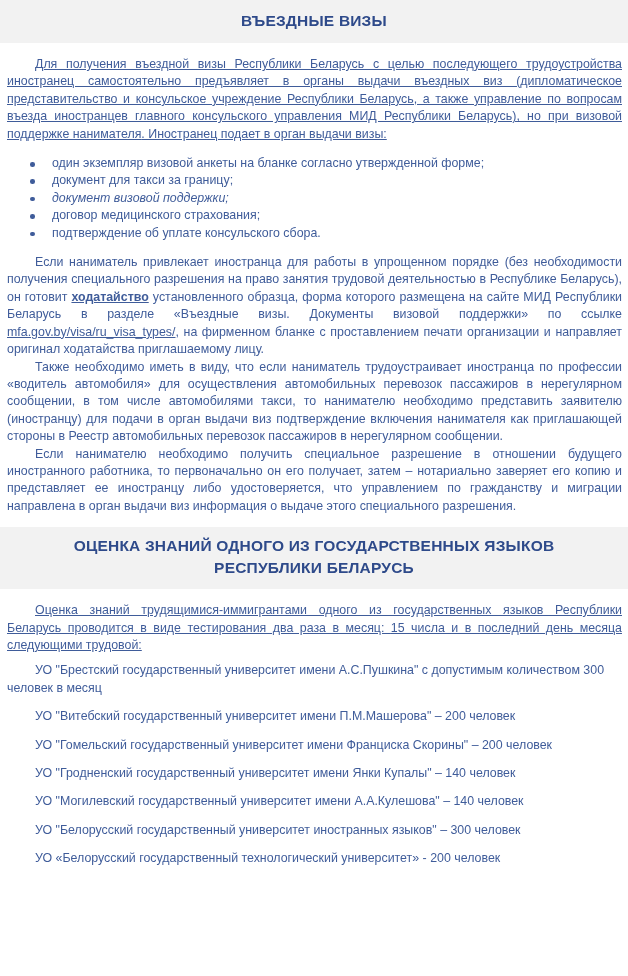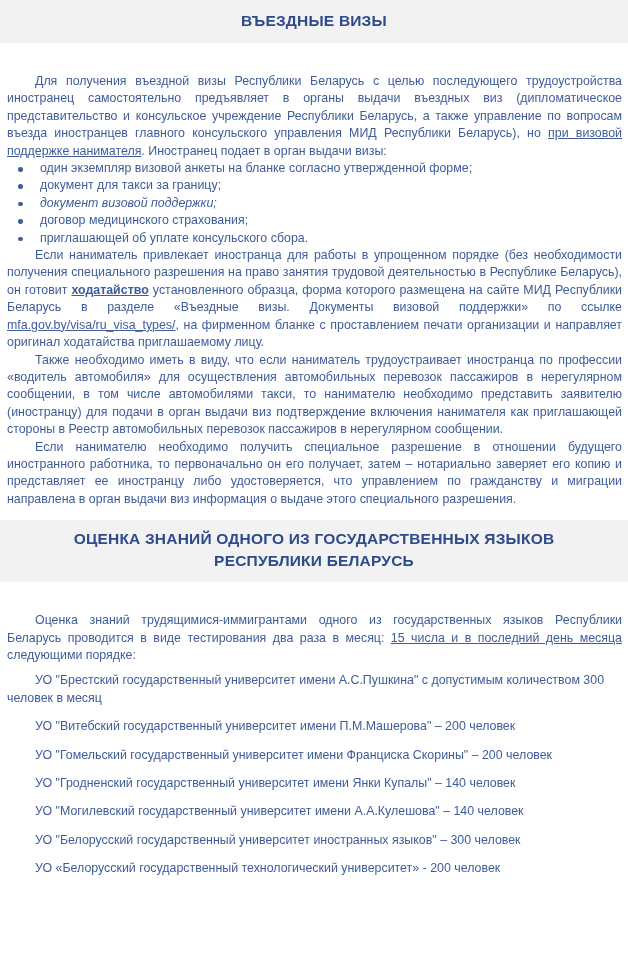--- a/index.html
+++ b/index.html
@@ -50,27 +50,28 @@
   p.para {
     margin: 0;
     text-align: justify;
     text-justify: inter-word;
     font-size: 12.4px;
     line-height: 17.4px;
     text-indent: 28px;
     color: #3f5c9a;
   }
   p.para.first-para {
-    margin-top: 30px;
+    margin-top: 13px;
+    text-decoration: underline;
   }
 
   
   ul.doc-list {
     list-style: none;
-    margin: 0;
+    margin: 12px;
     padding: 0;
   }
   ul.doc-list li {
     position: relative;
     padding-left: 33px;
     font-size: 12.4px;
     line-height: 17.4px;
     color: #3f5c9a;
   }
   ul.doc-list li::before {
@@ -129,21 +130,21 @@
 
   <div class="body-wrap">
 
     <p class="para first-para"><span>Для получения въездной визы Республики Беларусь с целью последующего трудоустройства иностранец самостоятельно предъявляет в органы выдачи въездных виз (дипломатическое представительство и консульское учреждение Республики Беларусь, а также управление по вопросам въезда иностранцев главного консульского управления МИД Республики Беларусь), но </span><span class="u">при визовой поддержке нанимателя</span><span>. Иностранец подает в орган выдачи визы:</span></p>
 
     <ul class="doc-list">
       <li><span>один экземпляр визовой анкеты на бланке согласно утвержденной форме;</span></li>
       <li><span>документ для такси за границу;</span></li>
       <li class="italic"><span>документ визовой поддержки;</span></li>
       <li><span>договор медицинского страхования;</span></li>
-      <li><span>приглашающей об уплате консульского сбора.</span></li>
+      <li><span>подтверждение об уплате консульского сбора.</span></li>
     </ul>
 
 
     <p class="para"><span>Если наниматель привлекает иностранца для работы в упрощенном порядке (без необходимости получения специального разрешения на право занятия трудовой деятельностью в Республике Беларусь), он готовит </span><span class="bu">ходатайство</span><span> установленного образца, форма которого размещена на сайте МИД Республики Беларусь в разделе «Въездные визы. Документы визовой поддержки» по ссылке </span><span class="link">mfa.gov.by/visa/ru_visa_types/</span><span>, на фирменном бланке с проставлением печати организации и направляет оригинал ходатайства приглашаемому лицу.</span></p>
 
     <p class="para">Также необходимо иметь в виду, что если наниматель трудоустраивает иностранца по профессии «водитель автомобиля» для осуществления автомобильных перевозок пассажиров в нерегулярном сообщении, в том числе автомобилями такси, то нанимателю необходимо представить заявителю (иностранцу) для подачи в орган выдачи виз подтверждение включения нанимателя как приглашающей стороны в Реестр автомобильных перевозок пассажиров в нерегулярном сообщении.</p>
 
     <p class="para">Если нанимателю необходимо получить специальное разрешение в отношении будущего иностранного работника, то первоначально он его получает, затем – нотариально заверяет его копию и представляет ее иностранцу либо удостоверяется, что управлением по гражданству и миграции направлена в орган выдачи виз информация о выдаче этого специального разрешения.</p>
 
 
@@ -151,21 +152,21 @@
 
   <div class="spacer-12"></div>
 
   <div class="banner second">
     <div>ОЦЕНКА ЗНАНИЙ ОДНОГО ИЗ ГОСУДАРСТВЕННЫХ ЯЗЫКОВ</div>
     <div>РЕСПУБЛИКИ БЕЛАРУСЬ</div>
   </div>
 
   <div class="body-wrap">
 
-    <p class="para first-para"><span>Оценка знаний трудящимися-иммигрантами одного из государственных языков Республики Беларусь проводится в виде тестирования два раза в месяц: </span><span class="u">15 числа и в последний день месяца</span><span> следующими порядке:</span></p>
+    <p class="para first-para"><span>Оценка знаний трудящимися-иммигрантами одного из государственных языков Республики Беларусь проводится в виде тестирования два раза в месяц: </span><span class="u">15 числа и в последний день месяца</span><span> следующими трудовой:</span></p>
 
     <div class="spacer-8"></div>
 
     <ul class="uni-list">
       <li>УО "Брестский государственный университет имени А.С.Пушкина" с допустимым количеством 300 человек в месяц</li>
       <li>УО "Витебский государственный университет имени П.М.Машерова" – 200 человек</li>
       <li>УО "Гомельский государственный университет имени Франциска Скорины" – 200 человек</li>
       <li>УО "Гродненский государственный университет имени Янки Купалы" – 140 человек</li>
       <li>УО "Могилевский государственный университет имени А.А.Кулешова" – 140 человек</li>
       <li>УО "Белорусский государственный университет иностранных языков" – 300 человек</li>

